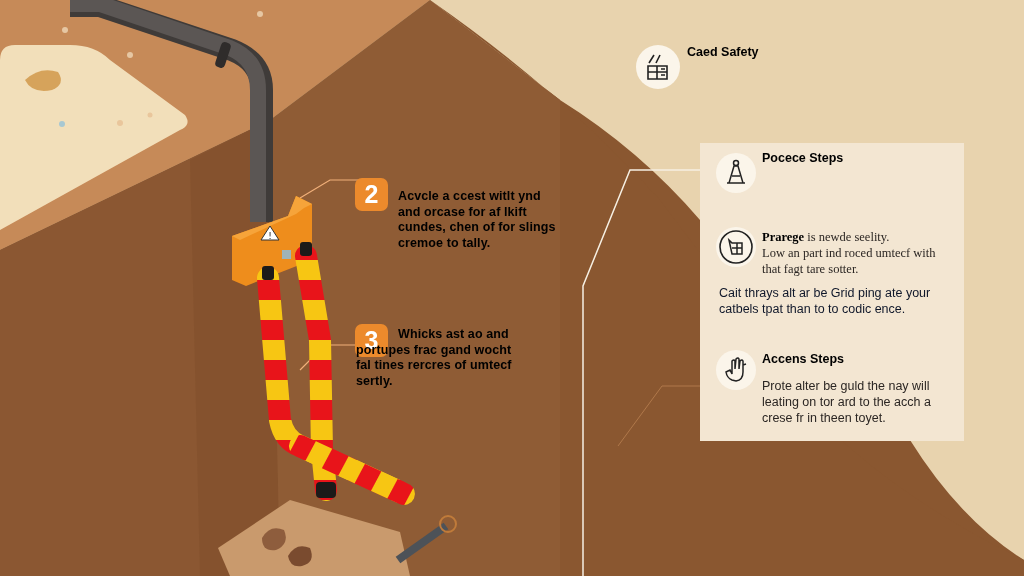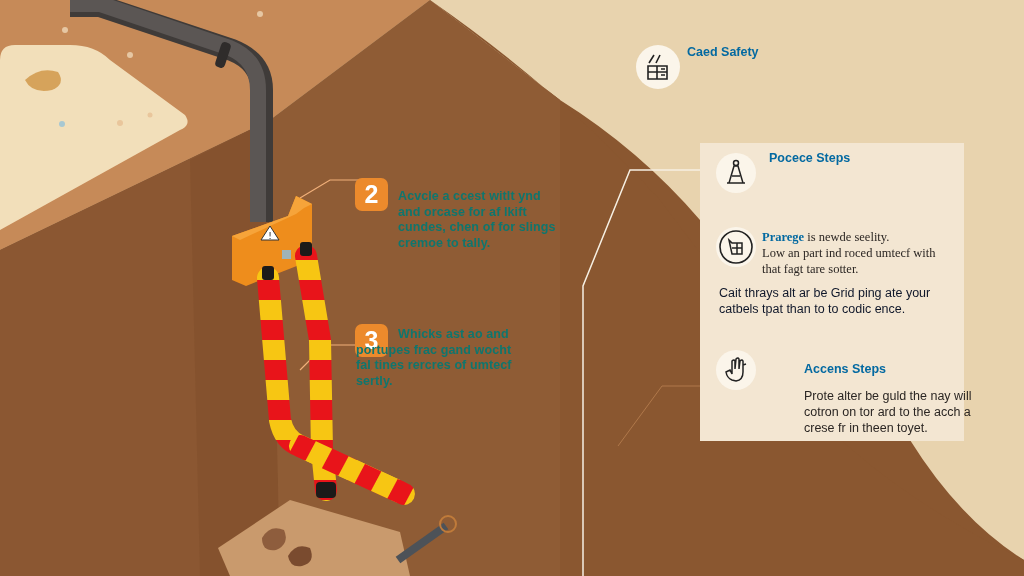--- a/index.html
+++ b/index.html
@@ -1,22 +1,22 @@
 <!DOCTYPE html>
 <html><head>
 <meta charset="utf-8">
 <style>
   html, body { margin:0; padding:0; }
   body { width:1024px; height:576px; overflow:hidden; position:relative; background:#e8d3ae; font-family:"Liberation Sans", sans-serif; }
   .scene { position:absolute; inset:0; }
   svg.bg { position:absolute; left:0; top:0; }
-  .label { position:absolute; color:#0f766e; font-size:12.5px; line-height:15.5px; font-weight:bold; letter-spacing:0.1px; }
+  .label { position:absolute; color:#000000; font-size:12.5px; line-height:15.5px; font-weight:bold; letter-spacing:0.1px; }
   .badge { position:absolute; width:33px; height:33px; border-radius:7px; background:#ec8a2c; color:#fff; font-size:25px; font-weight:bold; text-align:center; line-height:33px; }
   .callout { position:absolute; color:#2b2623; font-size:12.5px; line-height:16px; }
-  .callout .t { font-weight:bold; font-size:12.5px; color:#0369a1; display:block; margin-bottom:1px; }
+  .callout .t { font-weight:bold; font-size:12.5px; color:#000000; display:block; margin-bottom:1px; }
   .icon-circle { position:absolute; width:40px; height:40px; border-radius:50%; background:#fbf5ea; display:flex; align-items:center; justify-content:center; }
   .card { position:absolute; left:700px; top:143px; width:264px; height:298px; background:#f3e6d2; }
   .card-note { position:absolute; color:#0f172a; font-size:12.5px; line-height:16px; }
 </style>
 </head>
 <body>
 
 <div class="scene">
   <svg class="bg" width="1024" height="576" viewBox="0 0 1024 576">
 
@@ -99,21 +99,21 @@
   </div>
 
   <div class="card"></div>
 
   <div class="icon-circle" style="left:716px;top:153px;">
     <svg width="22" height="28" viewBox="0 0 22 28">
       <circle cx="11" cy="4" r="2.5" stroke="#222" stroke-width="1.5" fill="none"></circle>
       <path d="M9,7 L13,7 L18,24 L4,24 Z M2,24 L20,24 M7,17 L15,17" stroke="#222" stroke-width="1.5" fill="none"></path>
     </svg>
   </div>
-  <div class="callout" style="left:762px;top:150px;width:195px;margin-left:7px;">
+  <div class="callout" style="left:762px;top:150px;width:195px;">
     <span class="t">Pocece Steps</span>
   </div>
 
   <div class="icon-circle" style="left:716px;top:227px;">
     <svg width="36" height="36" viewBox="0 0 36 36">
       <circle cx="18" cy="18" r="16" stroke="#222" stroke-width="1.6" fill="none"></circle>
       <path d="M11,11 L14,14 L24,14 L24,25 L14,25 Z M14,19 L24,19 M19,14 L19,25" stroke="#222" stroke-width="1.5" fill="none"></path>
     </svg>
   </div>
   <div class="callout" style="left:762px;top:229px;width:195px;font-family:Liberation Serif, serif;">
@@ -121,17 +121,17 @@
     <span>Low an part ind roced umtecf with that fagt tare sotter.</span>
   </div>
 
   <div class="card-note" style="left:719px;top:285px;width:225px;">Cait thrays alt ar be Grid ping ate your catbels tpat than to to codic ence.</div>
 
   <div class="icon-circle" style="left:716px;top:350px;">
     <svg width="28" height="28" viewBox="0 0 28 28">
       <path d="M10,24 Q5,22 4,16 L8,14 L10,18 L10,5 Q12,3 13,5 L13,13 L14,3 Q16,1 17,3 L17,13 L18,5 Q20,3 21,5 L21,16 Q21,24 14,25 Z M21,9 L24,8" stroke="#222" stroke-width="1.5" fill="none"></path>
     </svg>
   </div>
-  <div class="callout" style="left:804px;top:351px;width:195px;margin-top:10px;">
+  <div class="callout" style="left:762px;top:351px;width:195px;">
     <span class="t" style="margin-bottom:11px">Accens Steps</span>
-    <span>Prote alter be guld the nay will cotron on tor ard to the acch a crese fr in theen toyet.</span>
+    <span>Prote alter be guld the nay will leating on tor ard to the acch a crese fr in theen toyet.</span>
   </div>
 </div>
 
 </body></html>

